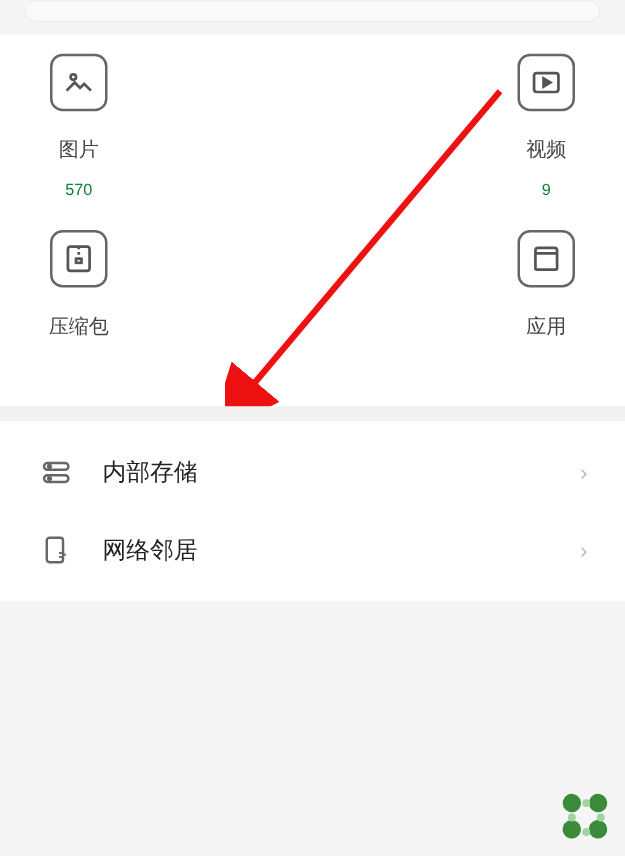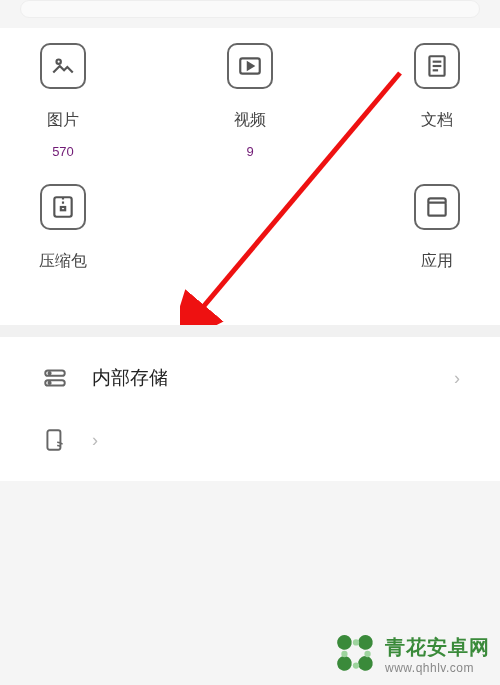--- a/index.html
+++ b/index.html
@@ -49,26 +49,26 @@
   }
   .cat-icon svg { width: 26px; height: 26px; stroke: #555; stroke-width: 2; fill: none; }
   .cat-label {
     margin-top: 10px;
     font-size: 16px;
     color: #444;
   }
   .cat-count {
     margin-top: 2px;
     font-size: 13px;
-    color: #701a75;
+    color: #15803d;
     min-height: 15px;
   }
   .list-panel {
     background: #ffffff;
-    padding: 10px 18px;
+    padding: 10px 8px;
   }
   .list-item {
     display: flex;
     align-items: center;
     padding: 18px 22px;
     cursor: pointer;
   }
   .list-icon {
     width: 30px;
     display: flex;
@@ -151,32 +151,20 @@
         <svg viewBox="0 0 24 24">
             <rect x="3" y="5" width="18" height="14" rx="2"></rect>
             <path d="M10 9l5 3-5 3z" fill="#555"></path>
           </svg>
       </div>
       <div class="cat-label">视频</div>
       <div class="cat-count">9</div>
     </div>
 
 
-    <div class="cat-item">
-      <div class="cat-icon">
-        <svg viewBox="0 0 24 24">
-            <rect x="5" y="3" width="14" height="18" rx="1"></rect>
-            <line x1="8" y1="8" x2="16" y2="8"></line>
-            <line x1="8" y1="12" x2="16" y2="12"></line>
-            <line x1="8" y1="16" x2="13" y2="16"></line>
-          </svg>
-      </div>
-      <div class="cat-label">文档</div>
-      <div class="cat-count"></div>
-    </div>
   </div>
 
   <div class="cat-row">
 
     <div class="cat-item">
       <div class="cat-icon">
         <svg viewBox="0 0 24 24">
             <rect x="4" y="3" width="16" height="18" rx="2"></rect>
             <line x1="12" y1="3" x2="12" y2="12" stroke-dasharray="2 2"></line>
             <rect x="10" y="12" width="4" height="3"></rect>
@@ -217,20 +205,23 @@
     </div>
     <div class="chevron">›</div>
   </div>
 
   <div class="list-item">
     <div class="list-icon">
       <svg viewBox="0 0 24 24">
           <rect x="5" y="3" width="12" height="18" rx="2"></rect>
           <path d="M14 17c2 0 3 1 3 1M14 14c3 0 5 2 5 2" stroke-width="1.4"></path>
         </svg>
+    </div>
+    <div class="list-body">
+      <div class="list-title">网络邻居</div>
     </div>
     <div class="chevron">›</div>
   </div>
 
 </div>
 
 <svg class="arrow-annotation" viewBox="0 0 230 260">
   <defs>
     <marker id="arrowhead" markerWidth="12" markerHeight="10" refX="2" refY="5" orient="auto">
       <polygon points="0 0, 12 5, 0 10" fill="#e11"></polygon>
@@ -249,17 +240,13 @@
         <rect x="22" y="22" width="14" height="14" rx="7" transform="rotate(15 29 29)"></rect>
       </g>
       <g fill="#9ed49e">
         <circle cx="20" cy="9" r="3"></circle>
           <circle cx="20" cy="31" r="3"></circle>
         <circle cx="9" cy="20" r="3"></circle>
           <circle cx="31" cy="20" r="3"></circle>
       </g>
     </svg>
   </div>
-  <div class="watermark-text">
-    <div class="watermark-title">青花安卓网</div>
-    <div class="watermark-url">www.qhhlv.com</div>
-  </div>
 </div>
 
 </body></html>

